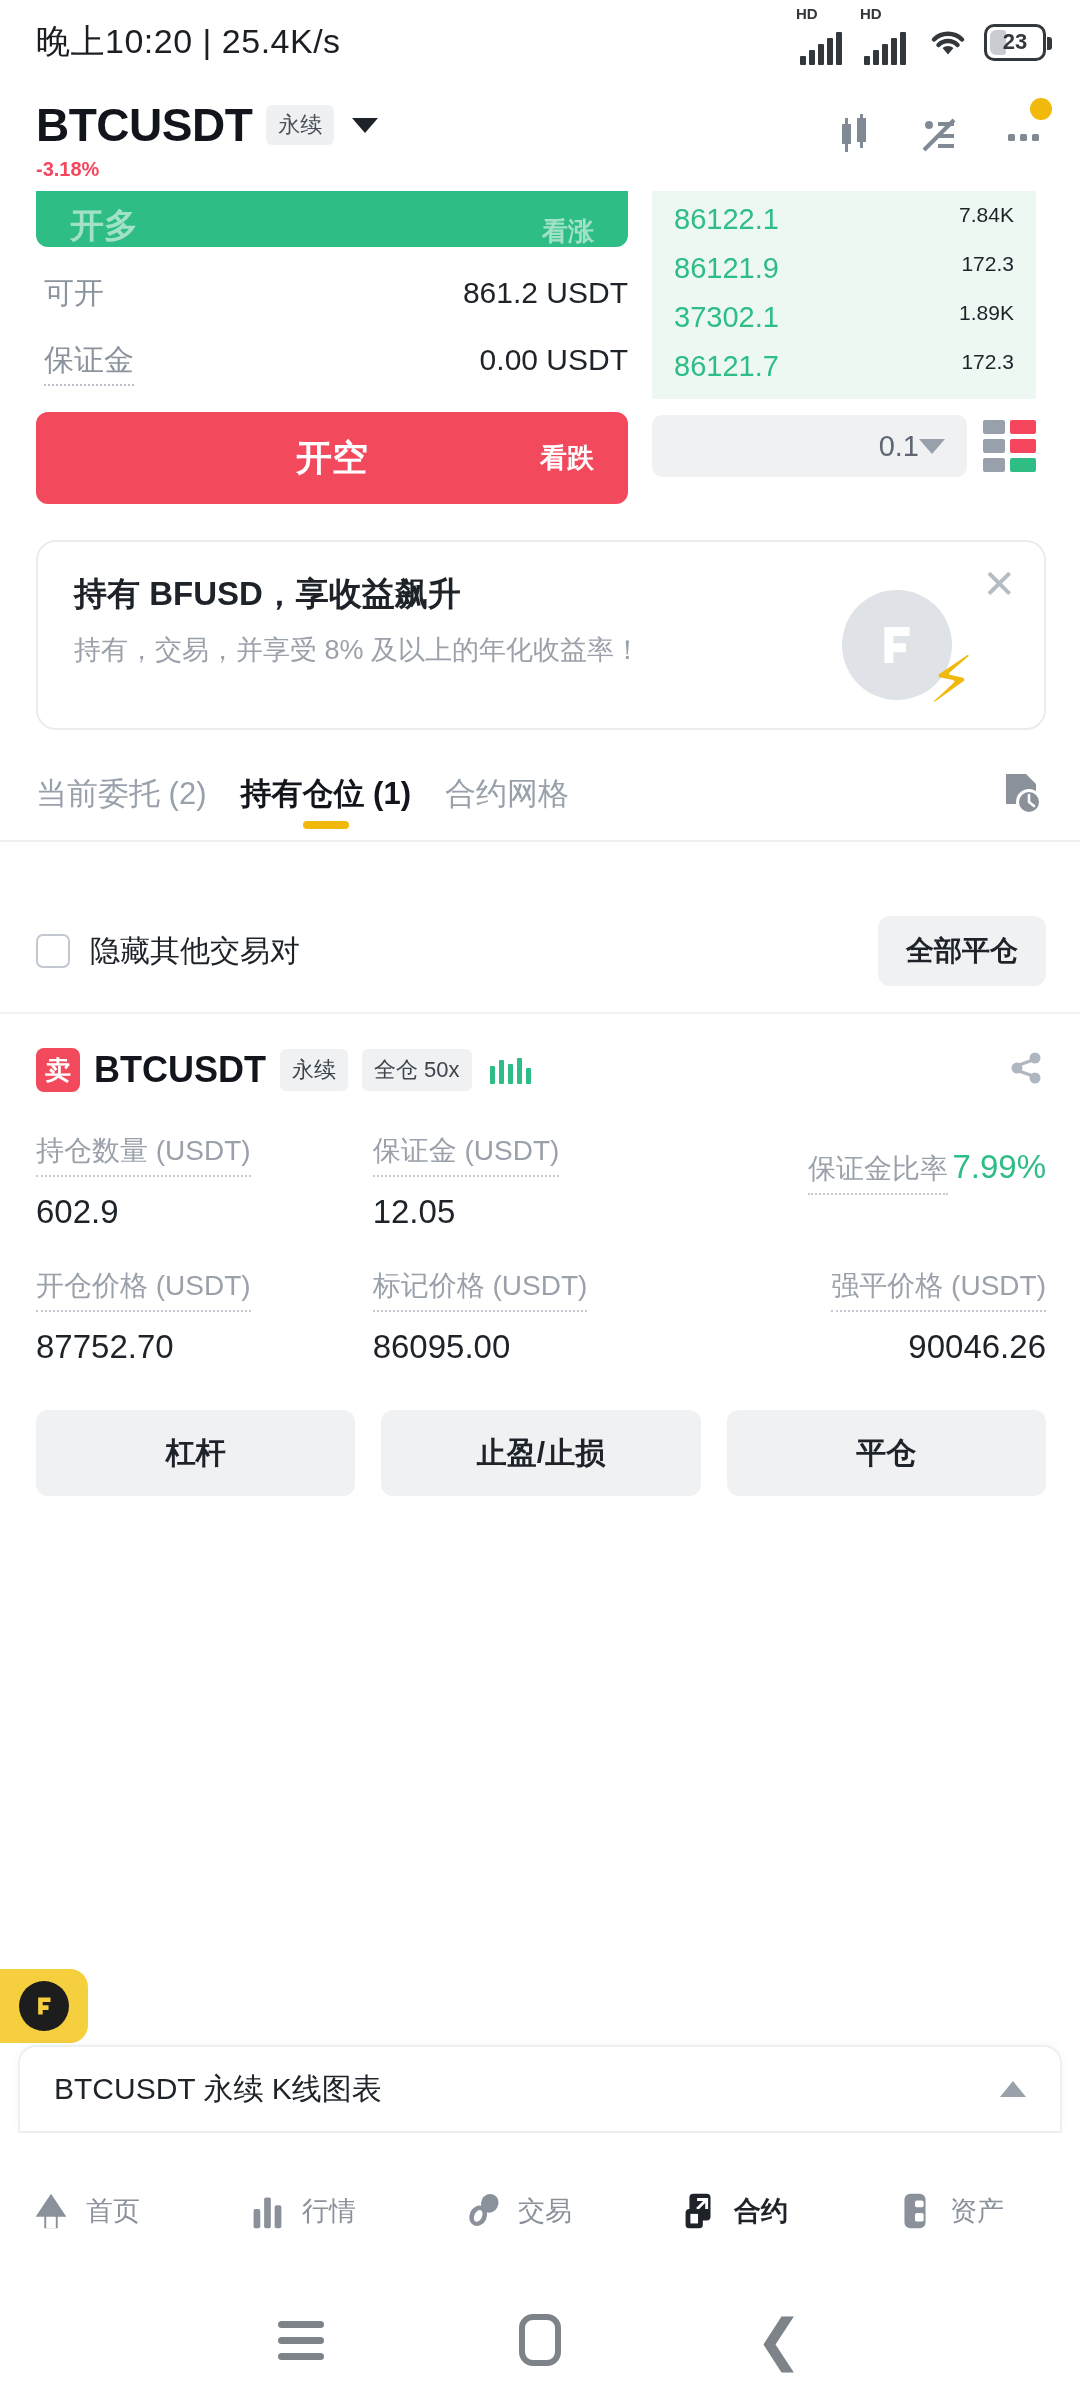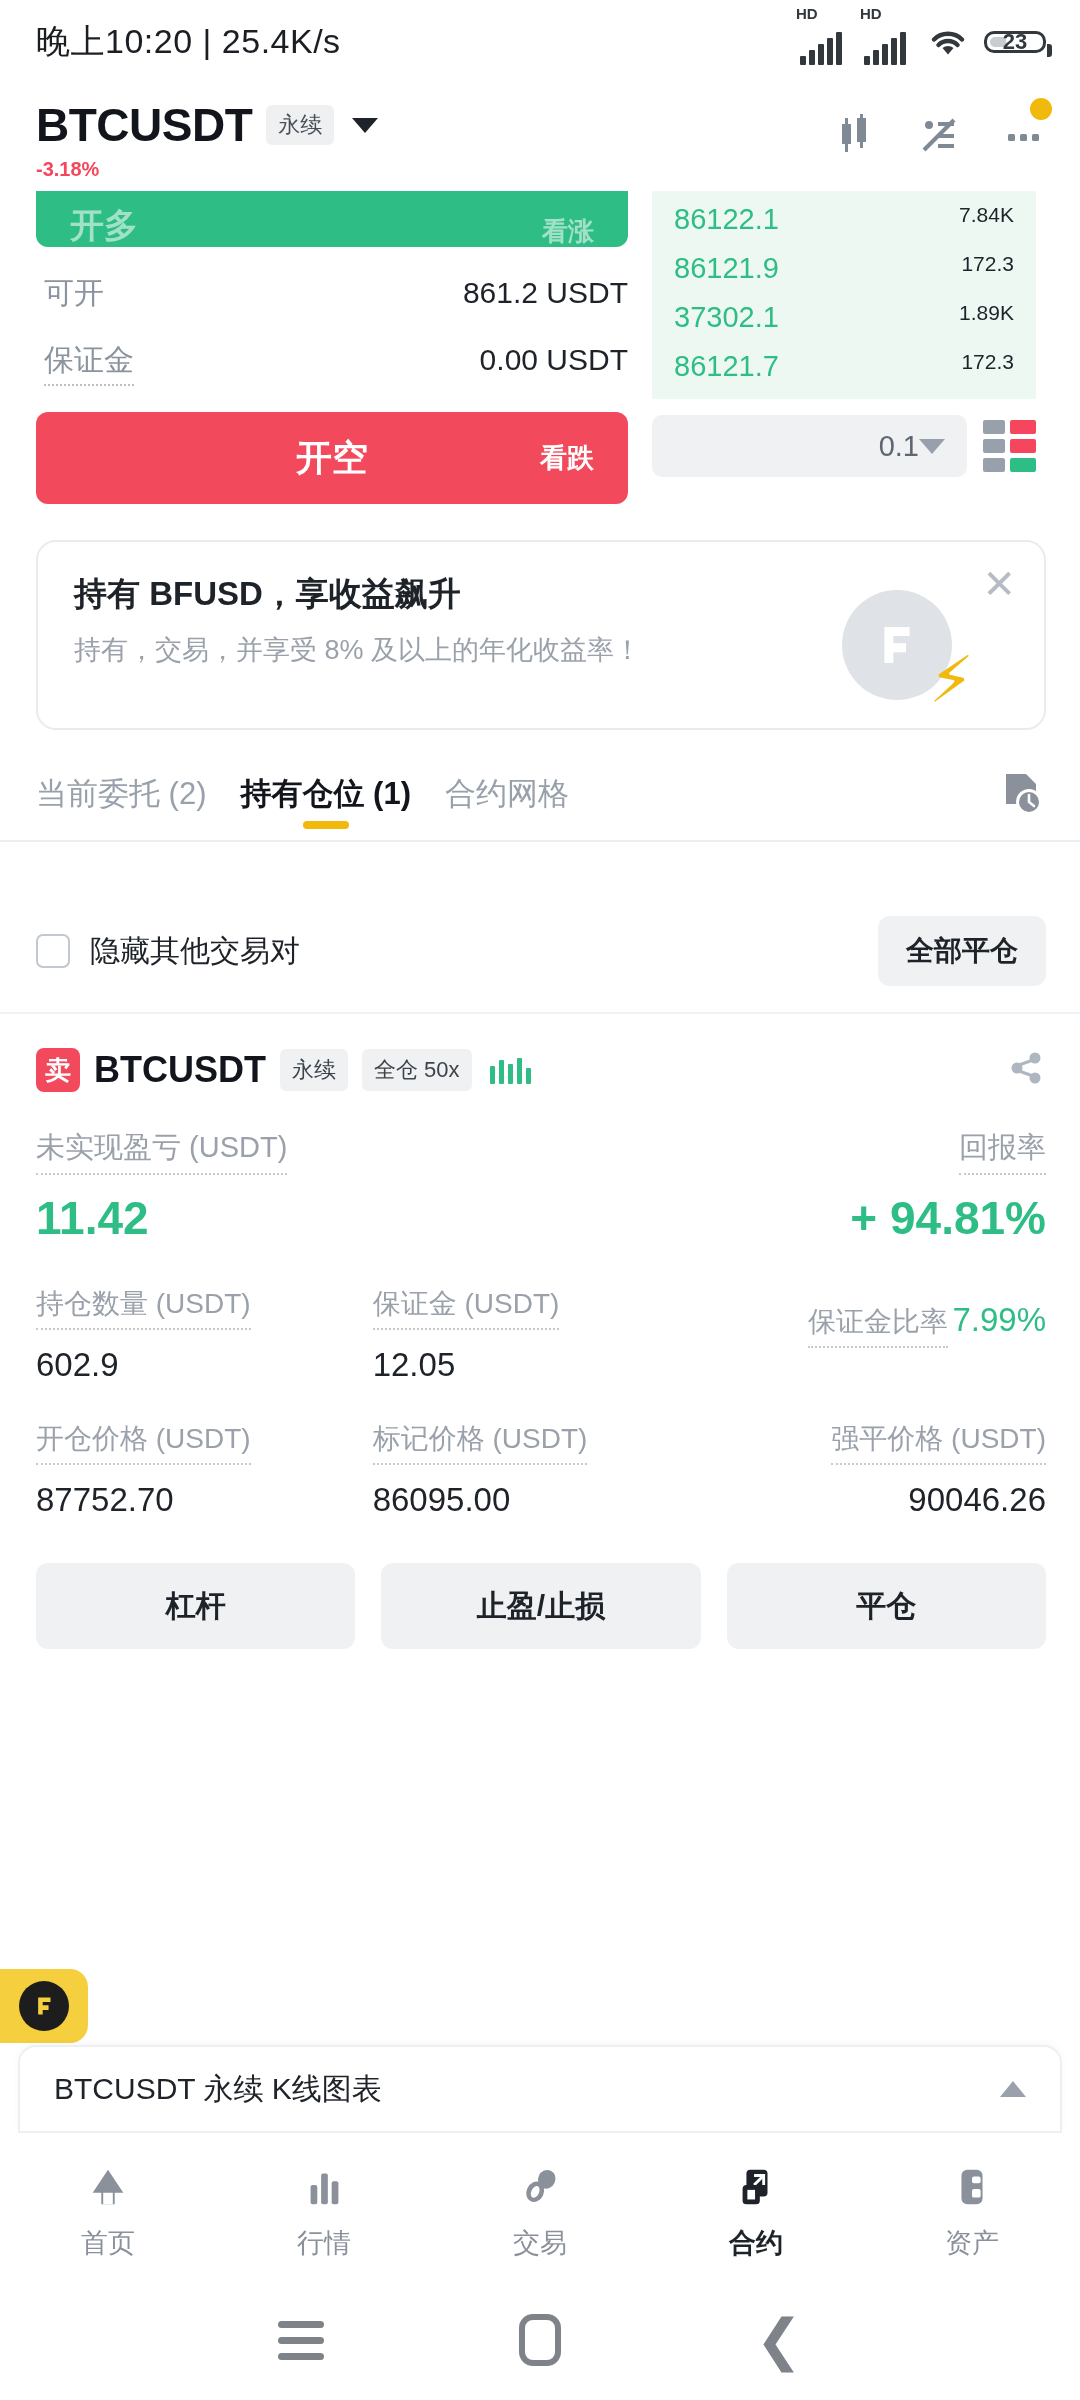--- a/index.html
+++ b/index.html
@@ -20,21 +20,21 @@
   .sb-left { font-size: 34px; font-weight: 500; color: #1b1f24; letter-spacing: .5px; }
   .sb-right { display: flex; align-items: center; gap: 16px; }
   .sig { position: relative; display: flex; align-items: flex-end; gap: 3px; height: 34px; }
   .sig i { display:block; width: 6px; background:#33383d; border-radius:1px; }
   .sig i:nth-child(1){height:9px;} .sig i:nth-child(2){height:15px;}
   .sig i:nth-child(3){height:21px;} .sig i:nth-child(4){height:27px;} .sig i:nth-child(5){height:33px;}
   .hdtag { position:absolute; top:-14px; left:-4px; font-size:15px; font-weight:700; color:#33383d; }
   .sigwrap { position: relative; padding-top: 12px; margin-right: 6px;}
   .wifi { width: 40px; height: 32px; position: relative; }
   .battery {
-    width: 62px; height: 22px; border: 3px solid #33383d; border-radius: 10px;
+    width: 62px; height: 37px; border: 3px solid #33383d; border-radius: 10px;
     display:flex; align-items:center; position: relative; padding: 0 5px;
   }
   .battery::after{content:""; position:absolute; right:-9px; top:10px; width:5px;height:13px;background:#33383d;border-radius:0 3px 3px 0;}
   .battery .fill{ position:absolute; left:3px; top:3px; bottom:3px; width:16px; background:#c9ccd1; border-radius:6px 3px 3px 6px;}
   .battery .num{ position:relative; font-size:22px; font-weight:700; color:#33383d; width:100%; text-align:center; line-height:1;}
 
   
   .appheader{ padding: 14px 34px 6px 36px; display:flex; justify-content:space-between; align-items:flex-start; }
   .sym-row{ display:flex; align-items:center; gap: 14px; }
   .symbol{ font-size: 46px; font-weight: 700; letter-spacing: -.5px; color:#12161c;}
@@ -157,21 +157,21 @@
     box-shadow: 0 -2px 10px rgba(0,0,0,.03);
   }
   .kline-t{ font-size: 30px; color:#1e2329; }
   .tri-up{ width:0;height:0;border-left:13px solid transparent;border-right:13px solid transparent;border-bottom:16px solid #9aa1aa;}
 
   
   .bottomnav{
     position:absolute; left:0; right:0; top: 2133px; height: 147px; background:#fff;
     display:flex; align-items:center; justify-content:space-around; padding-top: 8px;
   }
-  .nav{ display:flex; flex-direction:column; align-items:center; gap: 12px; width: 160px;}
+  .nav{ display:flex; flex-direction:row; align-items:center; gap: 12px; width: 160px;}
   .nav-ic{ height:52px; display:flex; align-items:center; justify-content:center;}
   .nav-l{ font-size: 27px; color:#8a919b; }
   .nav.active .nav-l{ color:#1e2329; font-weight:600;}
 
   
   .sysnav{ position:absolute; left:0; right:0; top:2280px; height:120px; background:#fff;
            display:flex; align-items:center; justify-content:space-around; padding: 0 180px;}
   .sys-menu i{ display:block; width:46px;height:7px;background:#7d8388;border-radius:4px;margin:9px 0;}
   .sys-home{ width:42px;height:52px;border:6px solid #7d8388;border-radius:14px;}
   .sys-back{ font-size: 56px; color:#7d8388; line-height:1; font-weight:300;}
@@ -372,30 +372,20 @@
         <svg viewBox="0 0 40 40" width="40" height="40">
           <circle cx="29" cy="10" r="5.5" fill="#aeb6c0"></circle>
           <circle cx="29" cy="30" r="5.5" fill="#aeb6c0"></circle>
           <circle cx="11" cy="20" r="5.5" fill="#aeb6c0"></circle>
           <line x1="13" y1="17" x2="27" y2="12" stroke="#aeb6c0" stroke-width="3"></line>
           <line x1="13" y1="23" x2="27" y2="28" stroke="#aeb6c0" stroke-width="3"></line>
         </svg>
       </span>
     </div>
 
-    <div class="pnl-row">
-      <div>
-        <span class="lab">未实现盈亏 (USDT)</span>
-        <div class="pnl-v big">11.42</div>
-      </div>
-      <div class="ar">
-        <span class="lab">回报率</span>
-        <div class="pnl-v big">+ 94.81%</div>
-      </div>
-    </div>
 
     <div class="grid3">
       <div>
         <span class="g-lab">持仓数量 (USDT)</span>
         <div class="g-val">602.9</div>
       </div>
       <div>
         <span class="g-lab">保证金 (USDT)</span>
         <div class="g-val">12.05</div>
       </div>

